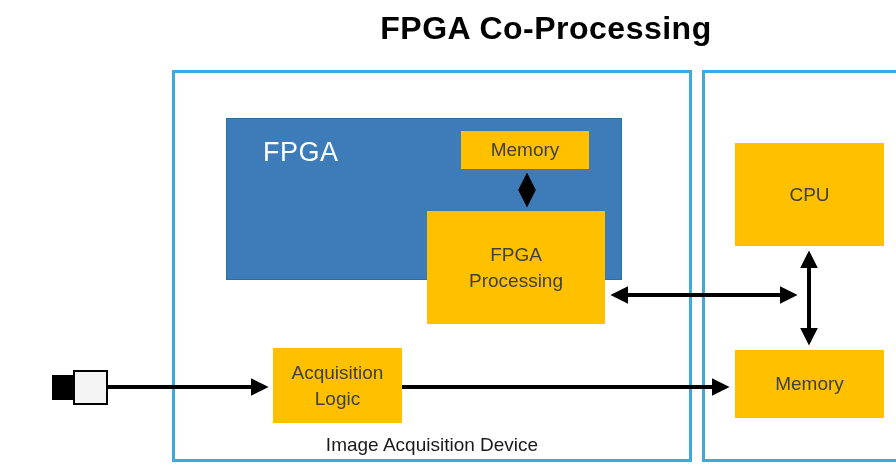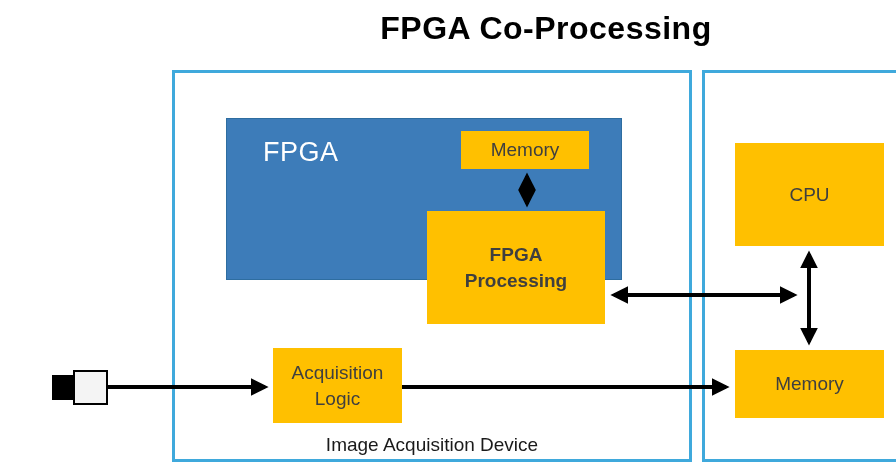--- a/index.html
+++ b/index.html
@@ -51,21 +51,21 @@
     position:absolute;
     background:var(--node_fill);
     color:var(--node_text);
     display:flex;align-items:center;justify-content:center;
     text-align:center;
     font-size:19px;line-height:1.35;
     box-sizing:border-box;
   }
   .fpga-memory{left:437px;top:131px;width:128px;height:38px;}
   .fpga-processing{left:403px;top:211px;width:178px;height:113px;}
-  .fpga-processing span{display:inline-block;max-width:112px;font-weight:bold;}
+  .fpga-processing span{display:inline-block;max-width:112px;}
   .acquisition-logic{left:249px;top:348px;width:129px;height:75px;}
   .acquisition-logic span{display:inline-block;max-width:112px;}
   .cpu-node{left:711px;top:143px;width:149px;height:103px;}
   .host-memory{left:711px;top:350px;width:149px;height:68px;}
 
   .box-caption{
     position:absolute;
     text-align:center;
     font-size:19px;color:#1a1a1a;
   }

